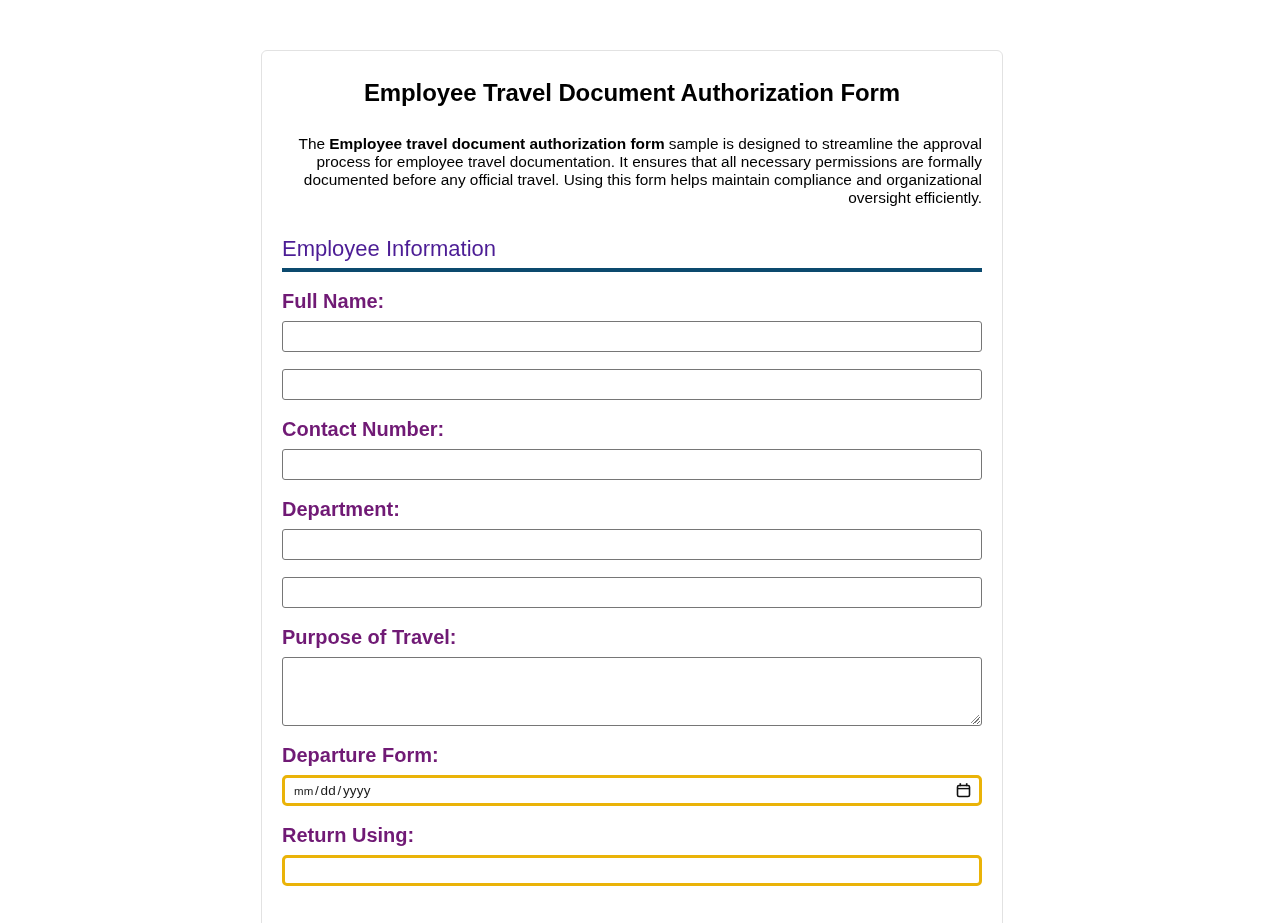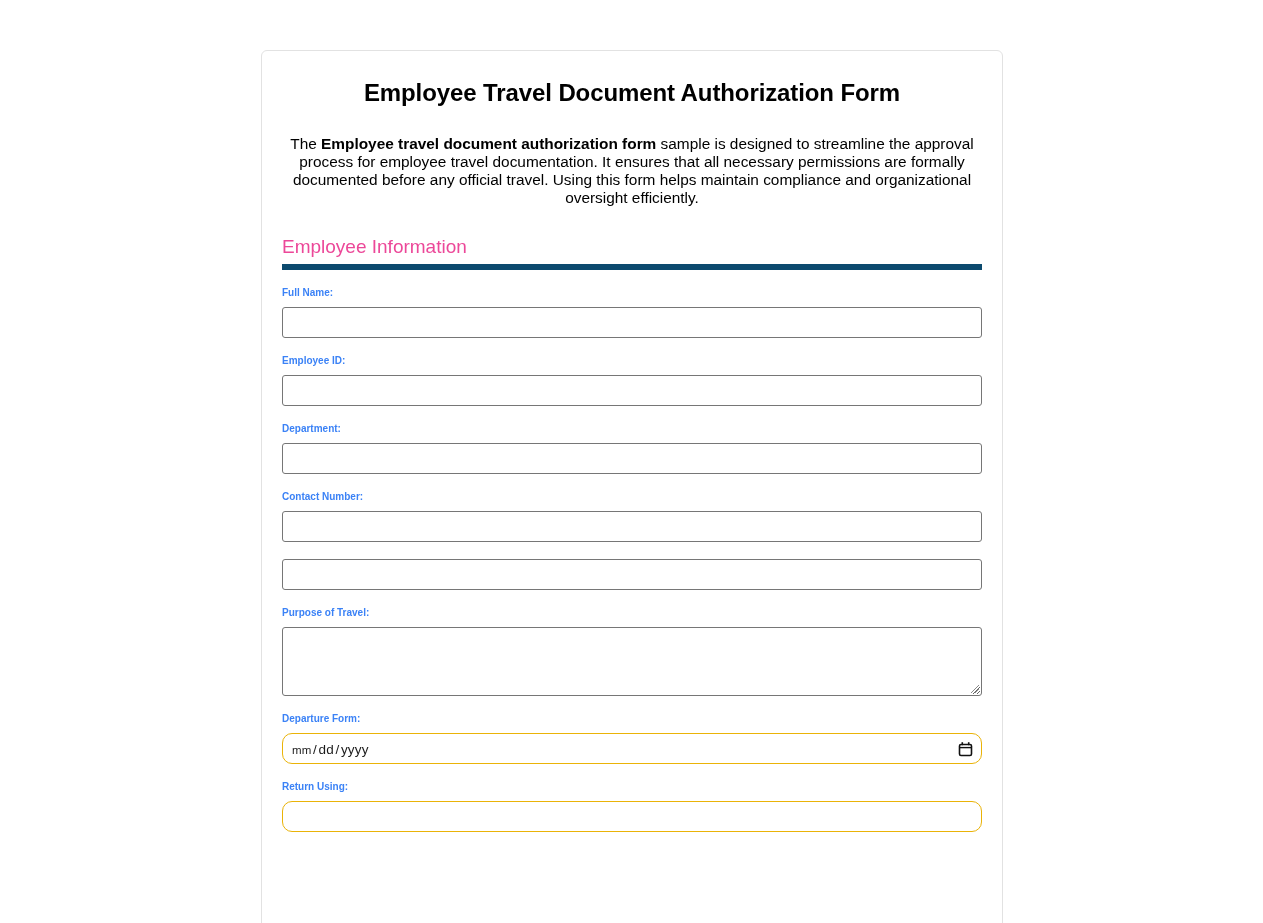--- a/index.html
+++ b/index.html
@@ -46,42 +46,42 @@
     color: #000;
     line-height: 1.2;
   }
 
   .intro {
     margin: 27px 0 12px 0;
     padding: 0;
     font-size: 15.4px;
     line-height: 18.2px;
     color: #000;
-    text-align: center;
+    text-align: right;
   }
   .intro b { font-weight: bold; }
 
   .section-heading {
     margin: 28px 0 0 0;
     padding: 0 0 7px 0;
-    font-size: 19px;
+    font-size: 22px;
     font-weight: normal;
     line-height: 1.15;
-    color: #ec4899;
-    border-bottom: 6px solid #0c4a6e;
+    color: #4c1d95;
+    border-bottom: 4px solid #0c4a6e;
   }
 
   .field { margin-top: 17px; }
 
   .field-label {
     display: block;
-    font-size: 10px;
+    font-size: 20px;
     font-weight: bold;
     line-height: 1.2;
-    color: #3b82f6;
+    color: #701a75;
     margin-bottom: 8px;
   }
 
   .text-input {
     display: block;
     width: 100%;
     height: 31px;
     padding: 2px 8px;
     font-family: "Liberation Sans", sans-serif;
     font-size: 14px;
@@ -106,22 +106,22 @@
     outline: none;
     resize: vertical;
   }
 
   
   .date-wrap {
     position: relative;
     width: 100%;
     height: 31px;
     background: #ffffff;
-    border: 1px solid #eab308;
-    border-radius: 10px;
+    border: 3px solid #eab308;
+    border-radius: 5px;
   }
   .date-placeholder {
     position: absolute;
     left: 9px;
     top: 50%;
     transform: translateY(-50%);
     font-family: "Liberation Sans", sans-serif;
     font-size: 13.5px;
     color: #1b1b1b;
     white-space: nowrap;
@@ -164,31 +164,30 @@
     <p class="intro"><span>The </span><b>Employee travel document authorization form</b><span> sample is designed to streamline the approval process for employee travel documentation. It ensures that all necessary permissions are formally documented before any official travel. Using this form helps maintain compliance and organizational oversight efficiently.</span></p>
 
     <h2 class="section-heading">Employee Information</h2>
 
     <div class="field">
       <label class="field-label">Full Name:</label>
       <input class="text-input" type="text" value="" style="">
     </div>
 
     <div class="field">
-      <label class="field-label">Employee ID:</label>
+      <input class="text-input" type="text" value="" style="">
+    </div>
+
+    <div class="field">
+      <label class="field-label">Contact Number:</label>
       <input class="text-input" type="text" value="" style="">
     </div>
 
     <div class="field">
       <label class="field-label">Department:</label>
-      <input class="text-input" type="text" value="" style="">
-    </div>
-
-    <div class="field">
-      <label class="field-label">Contact Number:</label>
       <input class="text-input" type="text" value="" style="">
     </div>
 
 
     <div class="field">
       <input class="text-input" type="text" value="" style="">
     </div>
 
     <div class="field">
       <label class="field-label">Purpose of Travel:</label>

